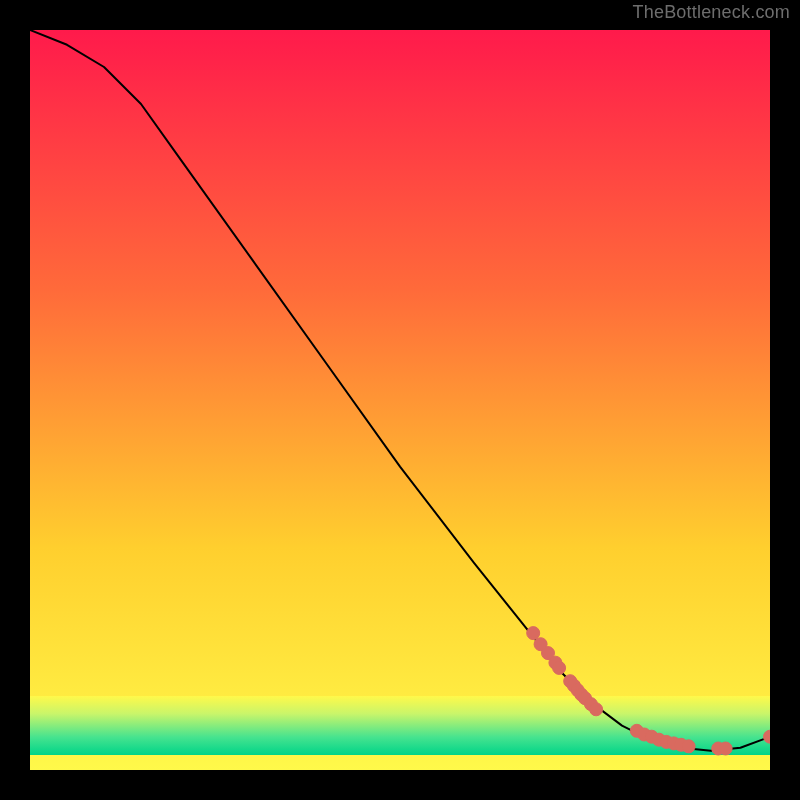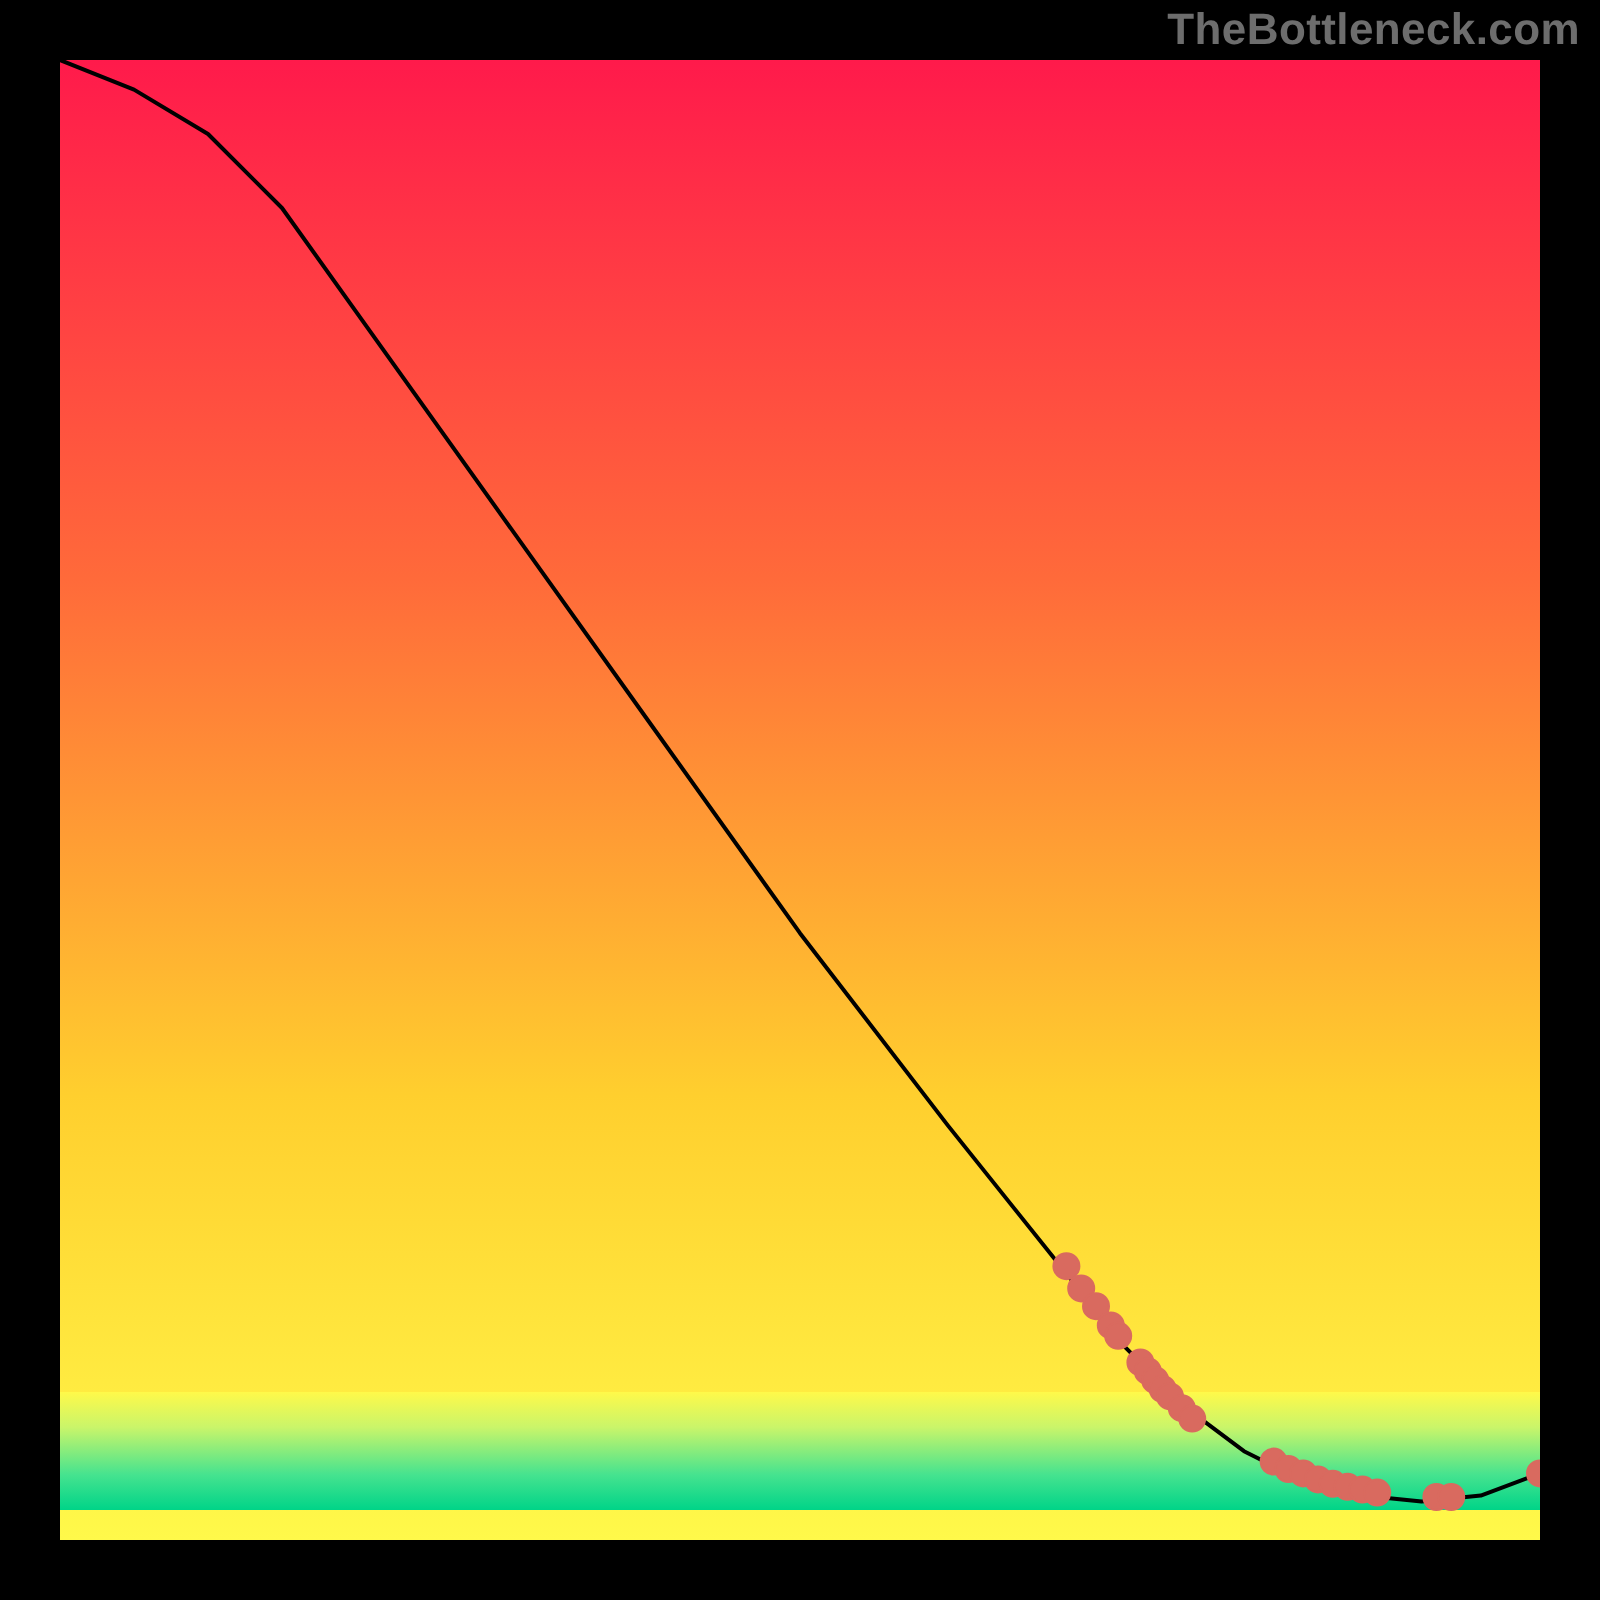--- a/index.html
+++ b/index.html
@@ -15,22 +15,22 @@
     position: relative;
     width: 800px;
     height: 800px;
     background: #000;
   }
   .watermark {
     position: absolute;
     top: 2px;
     right: 10px;
     color: #6d6d6d;
-    font-size: 22px;
-    font-weight: 700;
+    font-size: 18px;
+    font-weight: 400;
     letter-spacing: 0.2px;
     z-index: 10;
     user-select: none;
   }
   .plot-area {
     position: absolute;
     left: 30px;
     top: 30px;
     width: 740px;
     height: 740px;

